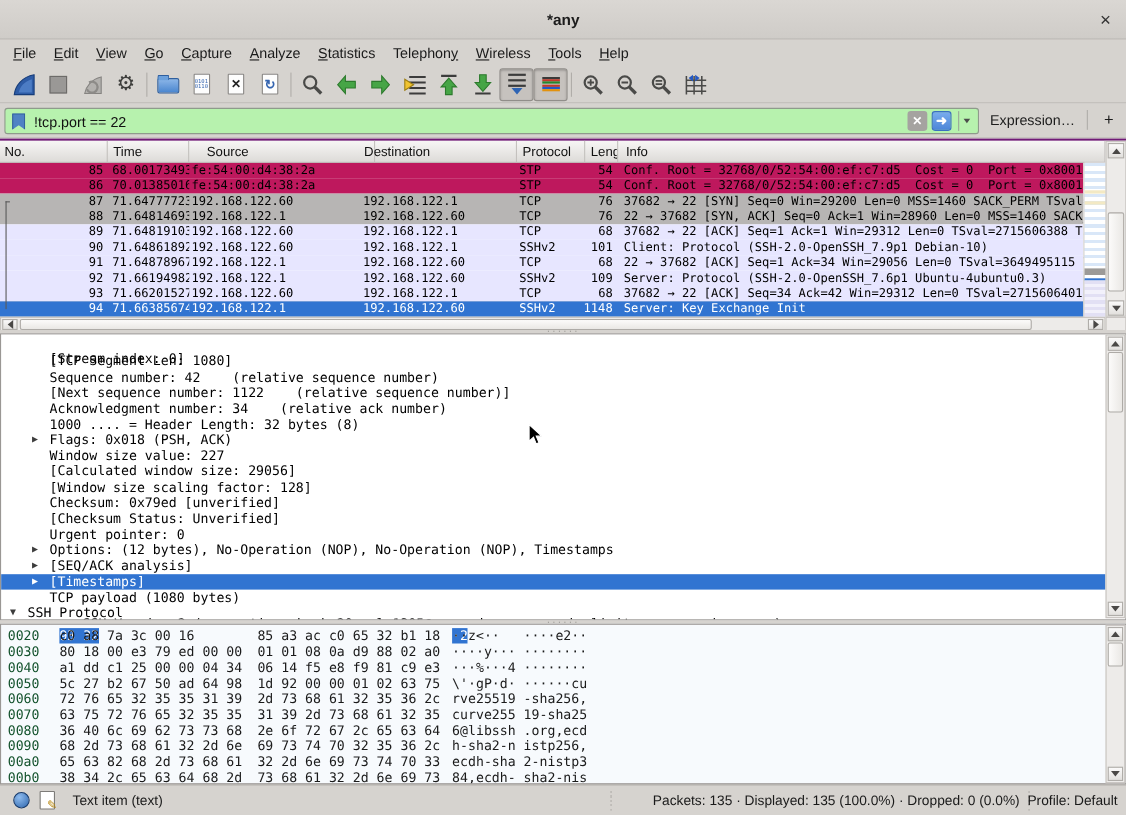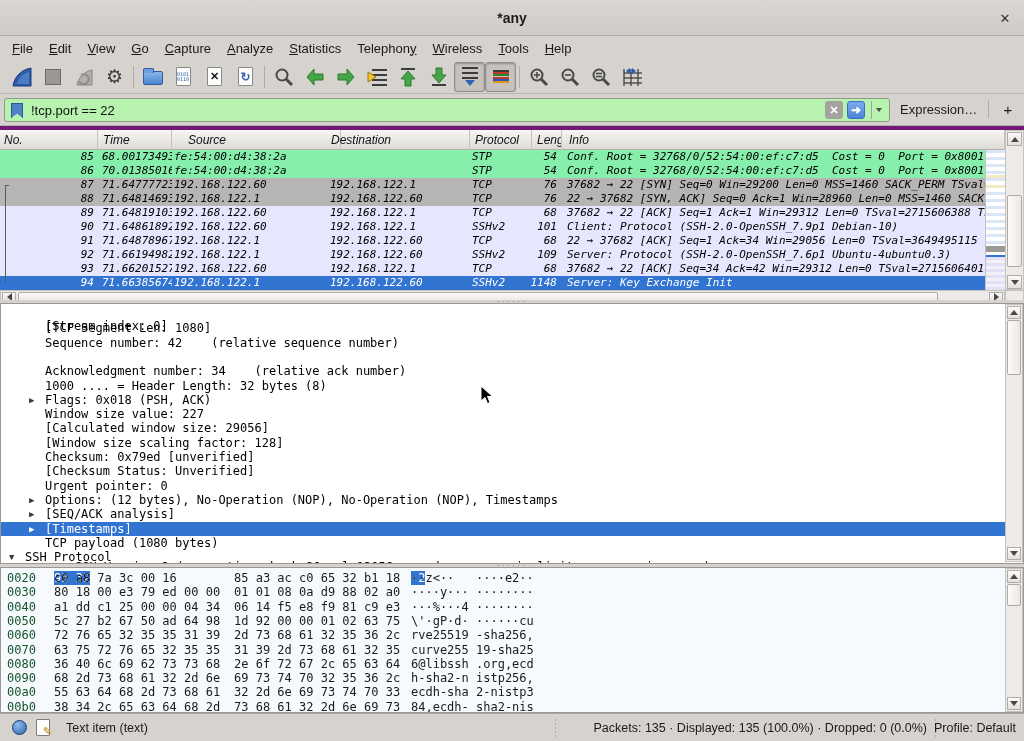--- a/index.html
+++ b/index.html
@@ -55,36 +55,36 @@
     color:#fff; font-size:12px; font-weight:bold; display:flex; align-items:center; justify-content:center; }
   .fcaret { position:absolute; right:4px; top:2px; width:14px; height:18px; border-left:1px solid #9aa897;
     display:flex; align-items:center; justify-content:center; }
   .fcaret i { width:0; height:0; border-left:3px solid transparent; border-right:3px solid transparent; border-top:4px solid #4c4c4c; }
   .fexpr { position:absolute; left:900px; top:8px; font-size:13px; color:#1c1c1c; }
   .fsep { position:absolute; left:988px; top:6px; width:1px; height:18px; background:#b0ada9; }
   .fadd { position:absolute; left:998px; top:4px; width:20px; height:22px; font-size:15px; color:#1c1c1c;
     display:flex; align-items:center; justify-content:center; }
 
   
-  .plist { position:absolute; left:0; top:126px; width:1024px; height:124px; background:#fff; border-top:4px solid #701a75;font-style:italic; }
+  .plist { position:absolute; left:0; top:126px; width:1024px; height:124px; background:#fff; border-top:2px solid #701a75; }
   .plheader { position:absolute; left:0; top:0; width:1005px; height:20px;
     background:linear-gradient(#f7f6f5,#dddbd8); border-bottom:1px solid #b3b0ac; font-size:12px; color:#111; }
   .phc { position:absolute; top:0; height:20px; line-height:20px; border-right:1px solid #c4c1be;
     overflow:hidden; white-space:nowrap; padding-left:4px; }
   .ph-no{left:0;width:98px;} .ph-time{left:98px;width:74px;padding-left:5px;} .ph-src{left:185px;width:156px;padding-left:3px;}
   .ph-dst{left:328px;width:142px;padding-left:3px;} .ph-pro{left:470px;width:62px;padding-left:5px;}
   .ph-len{left:532px;width:30px;padding-left:5px;} .ph-info{left:562px;width:443px;padding-left:7px;}
   .plrows { position:absolute; left:0; top:20px; width:985px; height:140px; overflow:hidden;
     font-family:"DejaVu Sans Mono","Liberation Mono",monospace; font-size:11px; }
   .prow { position:absolute; left:0; width:985px; height:14px; line-height:14px; white-space:pre; }
   .prow span { position:absolute; top:0; overflow:hidden; white-space:pre; }
   .c-no{left:0;width:94px;text-align:right;} .c-time{left:102px;width:70px;} .c-src{left:174px;width:152px;}
   .c-dst{left:330px;width:138px;} .c-pro{left:472px;width:58px;} .c-len{left:500px;width:57px;text-align:right;}
   .c-info{left:567px;width:418px;}
-  .row-w{background:#86efac;color:#000;} .row-g{background:#b7b5b4;color:#000;}
+  .row-w{background:#be185d;color:#000;} .row-g{background:#b7b5b4;color:#000;}
   .row-l{background:#e7e6ff;color:#000;} .row-s{background:#3174d1;color:#fff;}
   .relline { position:absolute; left:5px; width:1px; background:#5a5a5a; }
   .reltick { position:absolute; height:1px; background:#5a5a5a; }
   
   .minimap { position:absolute; left:985px; top:20px; width:20px; height:140px; background:#fff; border-left:1px solid #c4c1be; }
   .mm-stripes { position:absolute; left:0; top:0; width:20px; height:96px;
     background:repeating-linear-gradient(180deg,#d9e7f8 0 3px,#ffffff 3px 7px); }
   .mm-cream1{position:absolute;left:0;top:25px;width:20px;height:3px;background:#f3e9c4;}
   .mm-cream2{position:absolute;left:0;top:35px;width:20px;height:3px;background:#f3e9c4;}
   .mm-gray{position:absolute;left:0;top:96px;width:20px;height:6px;background:#9c9a98;}
@@ -382,20 +382,21 @@
   </div>
 
   <div class="split" style="top:300px;height:3px;">
       <span class="dots">······</span>
     </div>
 
   <div class="details">
     <div class="dl lvl2" style="top:15px"><span class="dt">[Stream index: 0]</span></div>
     <div class="dl lvl2" style="top:17.3px"><span class="dt">[TCP Segment Len: 1080]</span></div>
     <div class="dl lvl2" style="top:31.6px"><span class="dt">Sequence number: 42    (relative sequence number)</span></div>
+    <div class="dl lvl2" style="top:45.9px"><span class="dt">[Next sequence number: 1122    (relative sequence number)]</span></div>
     <div class="dl lvl2" style="top:60.2px"><span class="dt">Acknowledgment number: 34    (relative ack number)</span></div>
     <div class="dl lvl2" style="top:74.5px"><span class="dt">1000 .... = Header Length: 32 bytes (8)</span></div>
     <div class="dl lvl2" style="top:88.8px"><span class="exp r"></span><span class="dt">Flags: 0x018 (PSH, ACK)</span></div>
     <div class="dl lvl2" style="top:103.1px"><span class="dt">Window size value: 227</span></div>
     <div class="dl lvl2" style="top:117.4px"><span class="dt">[Calculated window size: 29056]</span></div>
     <div class="dl lvl2" style="top:131.7px"><span class="dt">[Window size scaling factor: 128]</span></div>
     <div class="dl lvl2" style="top:146px"><span class="dt">Checksum: 0x79ed [unverified]</span></div>
     <div class="dl lvl2" style="top:160.3px"><span class="dt">[Checksum Status: Unverified]</span></div>
     <div class="dl lvl2" style="top:174.6px"><span class="dt">Urgent pointer: 0</span></div>
     <div class="dl lvl2" style="top:188.9px"><span class="exp r"></span><span class="dt">Options: (12 bytes), No-Operation (NOP), No-Operation (NOP), Timestamps</span></div>
@@ -427,21 +428,21 @@
       <span class="hxa1"><span>··z&lt;··</span><span class="hl">·2</span></span>
       <span class="hxa2">····e2··</span>
     </div>
     <div class="hxrow" style="top:17.3px"><span class="hxo">0030</span><span class="hx1">80 18 00 e3 79 ed 00 00</span><span class="hx2">01 01 08 0a d9 88 02 a0</span><span class="hxa1">····y···</span><span class="hxa2">········</span></div>
     <div class="hxrow" style="top:31.6px"><span class="hxo">0040</span><span class="hx1">a1 dd c1 25 00 00 04 34</span><span class="hx2">06 14 f5 e8 f9 81 c9 e3</span><span class="hxa1">···%···4</span><span class="hxa2">········</span></div>
     <div class="hxrow" style="top:45.9px"><span class="hxo">0050</span><span class="hx1">5c 27 b2 67 50 ad 64 98</span><span class="hx2">1d 92 00 00 01 02 63 75</span><span class="hxa1">\'·gP·d·</span><span class="hxa2">······cu</span></div>
     <div class="hxrow" style="top:60.2px"><span class="hxo">0060</span><span class="hx1">72 76 65 32 35 35 31 39</span><span class="hx2">2d 73 68 61 32 35 36 2c</span><span class="hxa1">rve25519</span><span class="hxa2">-sha256,</span></div>
     <div class="hxrow" style="top:74.5px"><span class="hxo">0070</span><span class="hx1">63 75 72 76 65 32 35 35</span><span class="hx2">31 39 2d 73 68 61 32 35</span><span class="hxa1">curve255</span><span class="hxa2">19-sha25</span></div>
     <div class="hxrow" style="top:88.8px"><span class="hxo">0080</span><span class="hx1">36 40 6c 69 62 73 73 68</span><span class="hx2">2e 6f 72 67 2c 65 63 64</span><span class="hxa1">6@libssh</span><span class="hxa2">.org,ecd</span></div>
     <div class="hxrow" style="top:103.1px"><span class="hxo">0090</span><span class="hx1">68 2d 73 68 61 32 2d 6e</span><span class="hx2">69 73 74 70 32 35 36 2c</span><span class="hxa1">h-sha2-n</span><span class="hxa2">istp256,</span></div>
-    <div class="hxrow" style="top:117.4px"><span class="hxo">00a0</span><span class="hx1">55 63 64 68 2d 73 68 61</span><span class="hx2">32 2d 6e 69 73 74 70 33</span><span class="hxa1">ecdh-sha</span><span class="hxa2">2-nistp3</span></div>
+    <div class="hxrow" style="top:117.4px"><span class="hxo">00a0</span><span class="hx1">65 63 82 68 2d 73 68 61</span><span class="hx2">32 2d 6e 69 73 74 70 33</span><span class="hxa1">ecdh-sha</span><span class="hxa2">2-nistp3</span></div>
     <div class="hxrow" style="top:131.7px"><span class="hxo">00b0</span><span class="hx1">38 34 2c 65 63 64 68 2d</span><span class="hx2">73 68 61 32 2d 6e 69 73</span><span class="hxa1">84,ecdh-</span><span class="hxa2">sha2-nis</span></div>
   </div>
   <div class="sb-track" style="left:1005px;top:568px;width:18px;height:144px;">
     <div class="sbtn" style="left:1px;top:1px;width:14px;height:13px;">
         <i class="a-up"></i>
       </div>
     <div class="sthumb" style="left:1px;top:15px;width:14px;height:22px;"></div>
     <div class="sbtn" style="left:1px;top:128px;width:14px;height:13px;">
         <i class="a-dn"></i>
       </div>

